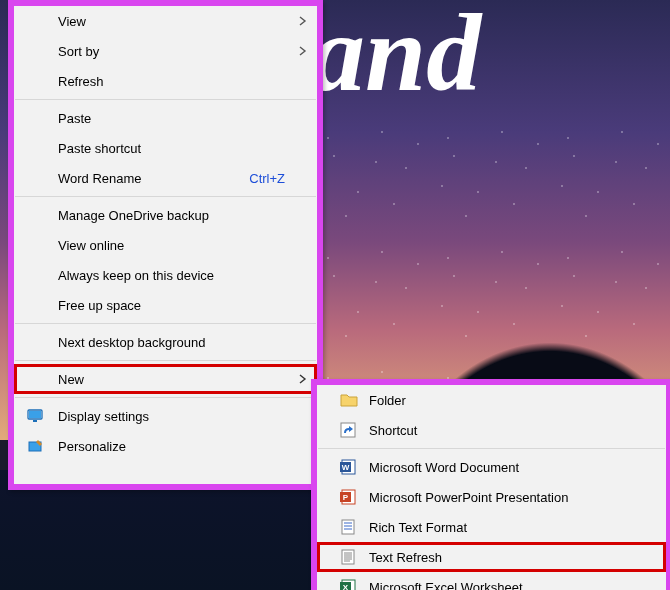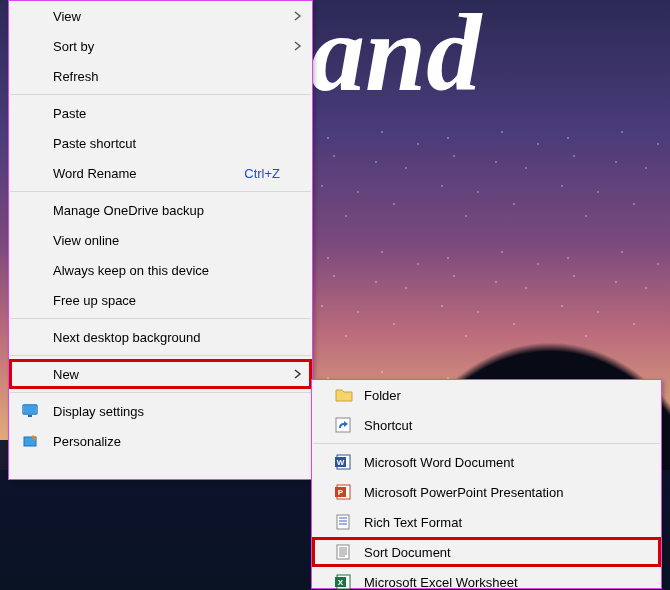--- a/index.html
+++ b/index.html
@@ -21,21 +21,21 @@
                   radial-gradient(1px 1px at 80% 40%,#fff,transparent),
                   radial-gradient(1px 1px at 40% 60%,#fff,transparent),
                   radial-gradient(1px 1px at 70% 70%,#fff,transparent),
                   radial-gradient(1px 1px at 30% 80%,#fff,transparent),
                   radial-gradient(1px 1px at 90% 20%,#fff,transparent),
                   radial-gradient(1px 1px at 10% 55%,#fff,transparent),
                   radial-gradient(1px 1px at 55% 35%,#fff,transparent),
                   radial-gradient(1px 1px at 15% 15%,#fff,transparent);
        background-repeat:repeat;background-size:120px 120px;}
   
-  .menu{position:absolute;background:#f2f2f2;border:1px solid #d946ef;box-shadow:2px 2px 4px rgba(0,0,0,.25);}
+  .menu{position:absolute;background:#f2f2f2;border:6px solid #d946ef;box-shadow:2px 2px 4px rgba(0,0,0,.25);}
   .menu.main{left:8px;top:0;width:303px;height:478px;}
   .menu.sub {left:311px;top:379px;width:349px;height:208px;}
   .item{display:flex;align-items:center;height:30px;padding:0 28px 0 12px;cursor:default;position:relative;}
   .sub .item{padding-left:22px;}
   .item.disabled{color:#000000;}
   .item.highlight{outline:3px solid #d40000;outline-offset:-3px;}
   .sep{height:1px;background:#d7d7d7;margin:3px 1px;}
   .icon{width:20px;height:20px;margin-right:10px;flex:0 0 20px;display:flex;align-items:center;justify-content:center;}
   .main .icon{width:18px;flex:0 0 18px;}
   .label{flex:1 1 auto;white-space:nowrap;overflow:hidden;}
@@ -198,21 +198,21 @@
       <span class="icon">
           <svg width="18" height="16">
             <rect x="2" y="1" width="12" height="14" fill="#fff" stroke="#888"></rect>
             <line x1="4" y1="4" x2="12" y2="4" stroke="#888"></line>
             <line x1="4" y1="6" x2="12" y2="6" stroke="#888"></line>
             <line x1="4" y1="8" x2="12" y2="8" stroke="#888"></line>
             <line x1="4" y1="10" x2="12" y2="10" stroke="#888"></line>
             <line x1="4" y1="12" x2="10" y2="12" stroke="#888"></line>
           </svg>
         </span>
-      <span class="label">Sort Document</span>
+      <span class="label">Text Refresh</span>
     </div>
     <div class="item">
       <span class="icon">
           <svg width="18" height="16">
             <rect x="2" y="1" width="13" height="14" fill="#fff" stroke="#1e7145"></rect>
             <rect x="0" y="3" width="11" height="10" fill="#1e7145"></rect>
             <text x="5.5" y="11" text-anchor="middle" font-size="8" font-weight="bold" fill="#fff">X</text>
           </svg>
         </span>
       <span class="label">Microsoft Excel Worksheet</span>

